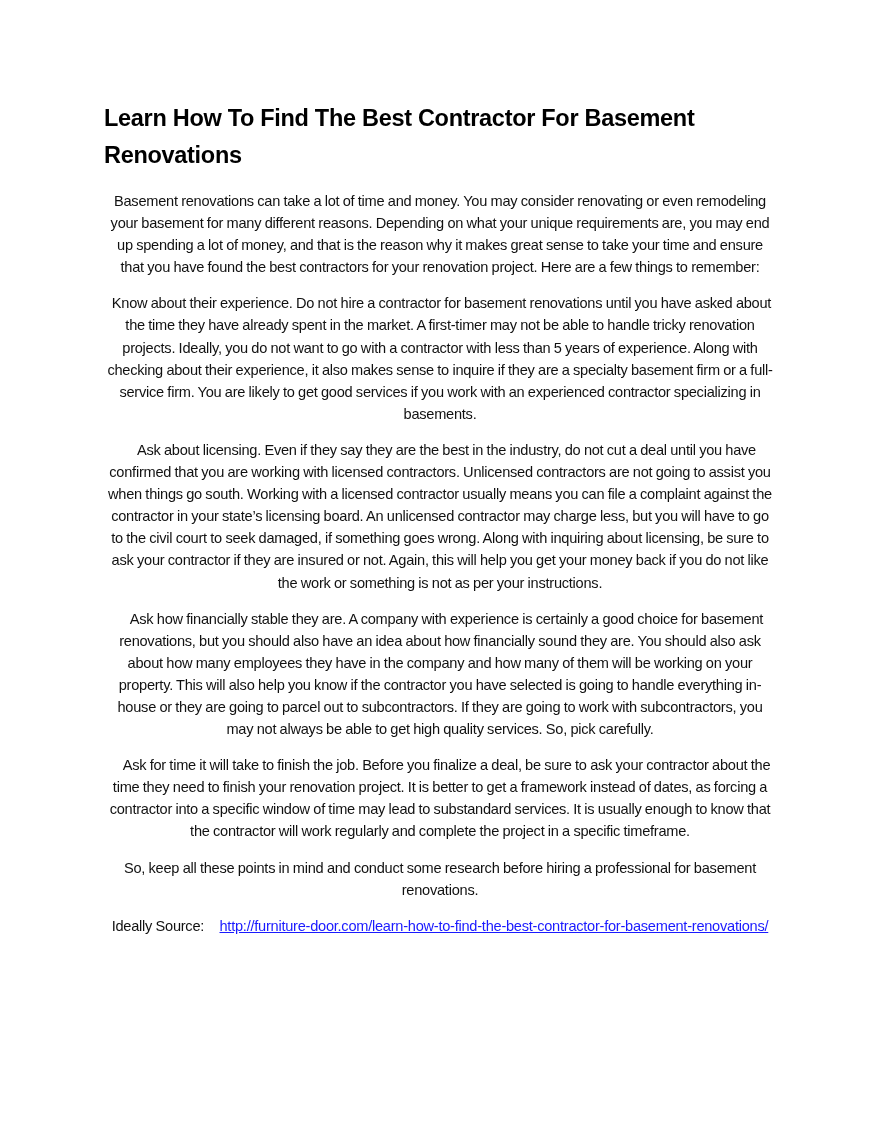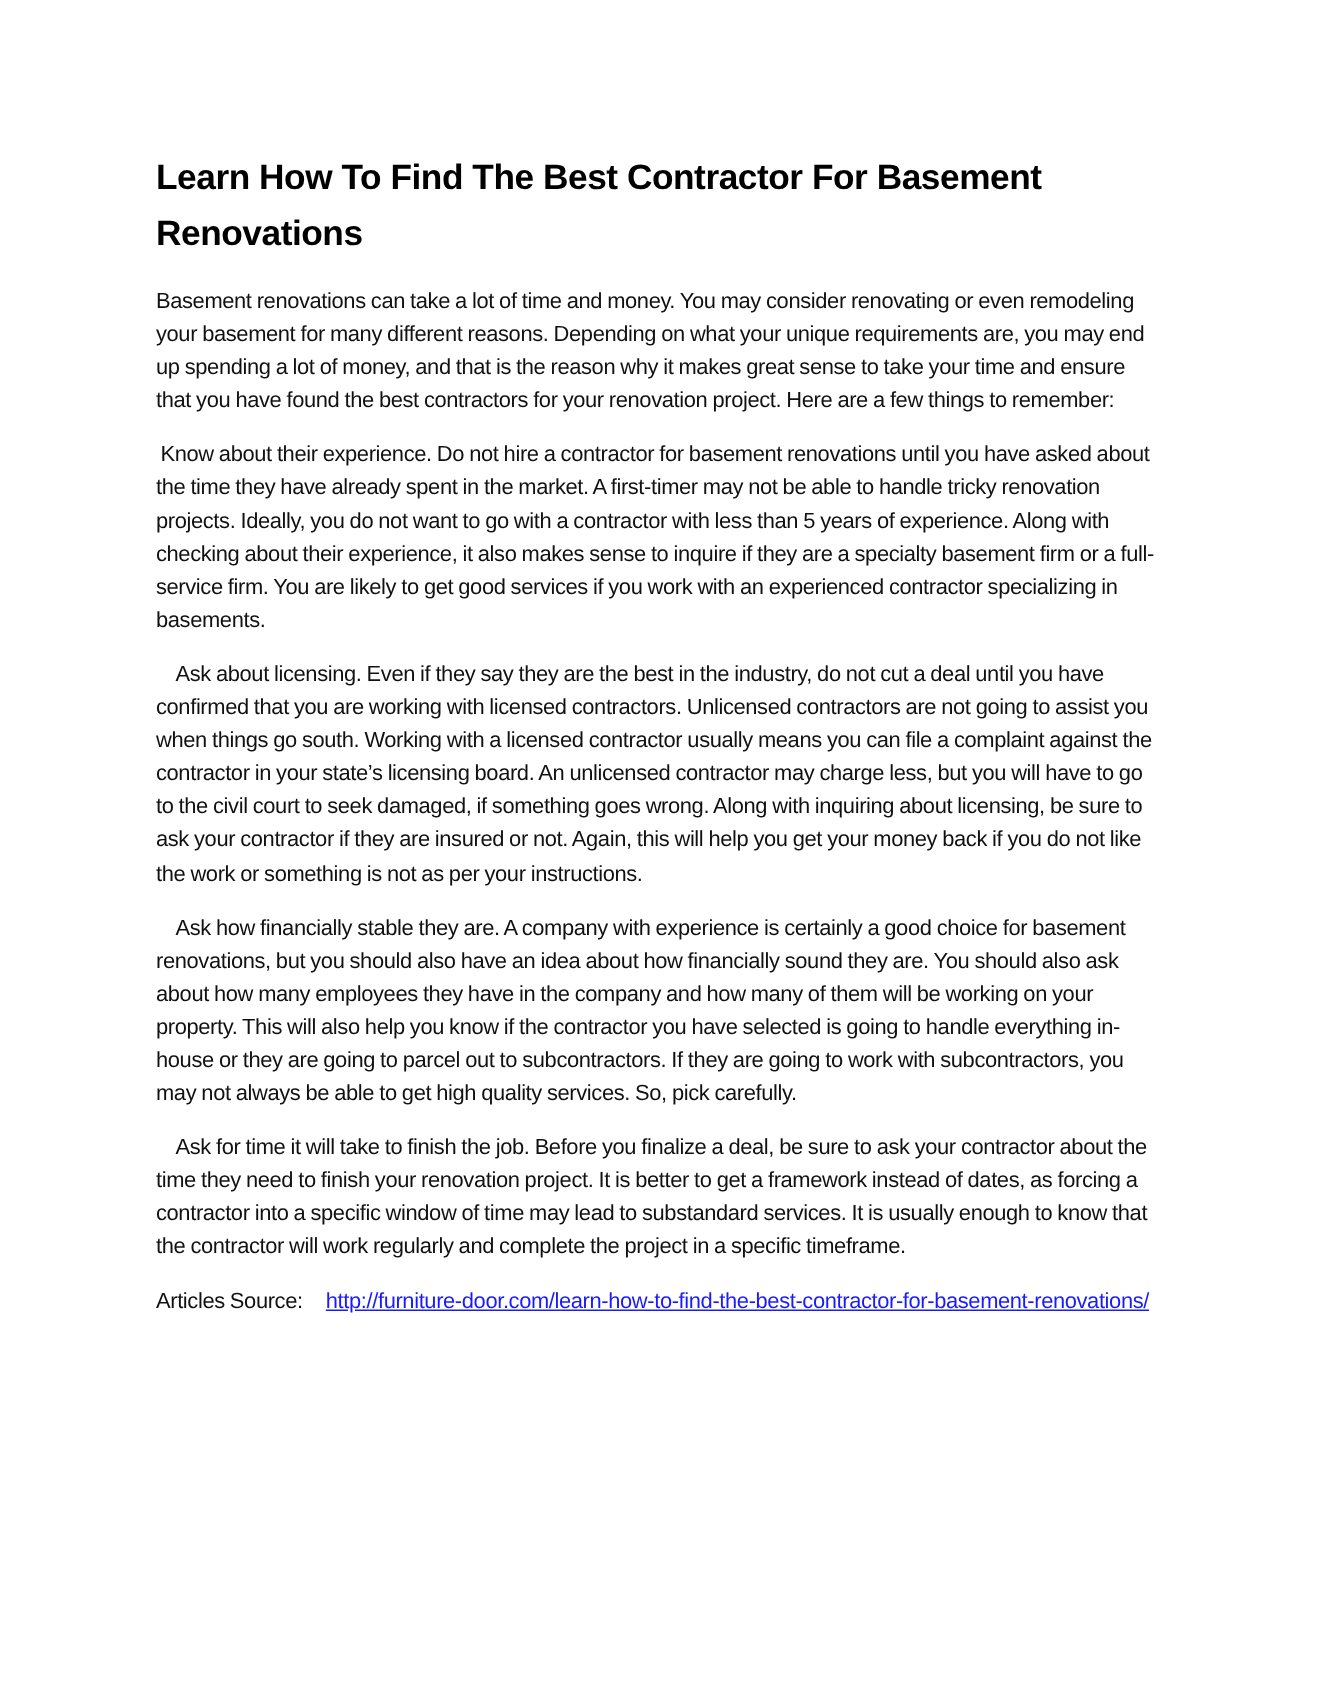--- a/index.html
+++ b/index.html
@@ -30,20 +30,21 @@
       margin: 0 0 16px 0;
       letter-spacing: -0.3px;
       color: #000;
     }
     .para {
       font-size: 14.6px;
       line-height: 22.1px;
       margin: 0 0 14px 0;
       letter-spacing: -0.25px;
       word-spacing: -0.4px;
+      text-align: center;
     }
     .para.indent-small { text-indent: 3px; }
     .para.indent { text-indent: 13px; }
     .source-label { }
     .source-link {
       color: #1a1aff;
       text-decoration: underline;
       cursor: pointer;
       margin-left: 12px;
     }
@@ -52,15 +53,16 @@
 <body>
 
 <div class="page">
   <h1 class="title">Learn How To Find The Best Contractor For Basement Renovations</h1>
 
   <p class="para">Basement renovations can take a lot of time and money. You may consider renovating or even remodeling your basement for many different reasons. Depending on what your unique requirements are, you may end up spending a lot of money, and that is the reason why it makes great sense to take your time and ensure that you have found the best contractors for your renovation project.  Here are a few things to remember:</p>
   <p class="para indent-small">Know about their experience. Do not hire a contractor for basement renovations until you have asked about the time they have already spent in the market. A first-timer may not be able to handle tricky renovation projects. Ideally, you do not want to go with a contractor with less than 5 years of experience. Along with checking about their experience, it also makes sense to inquire if they are a specialty basement firm or a full-service firm. You are likely to get good services if you work with an experienced contractor specializing in basements.</p>
   <p class="para indent">Ask about licensing. Even if they say they are the best in the industry, do not cut a deal until you have confirmed that you are working with licensed contractors. Unlicensed contractors are not going to assist you when things go south. Working with a licensed contractor usually means you can file a complaint against the contractor in your state’s licensing board. An unlicensed contractor may charge less, but you will have to go to the civil court to seek damaged, if something goes wrong. Along with inquiring about licensing, be sure to ask your contractor if they are insured or not. Again, this will help you get your money back if you do not like the work or something is not as per your instructions.</p>
   <p class="para indent">Ask how financially stable they are. A company with experience is certainly a good choice for basement renovations, but you should also have an idea about how financially sound they are. You should also ask about how many employees they have in the company and how many of them will be working on your property. This will also help you know if the contractor you have selected is going to handle everything in-house or they are going to parcel out to subcontractors. If they are going to work with subcontractors, you may not always be able to get high quality services. So, pick carefully.</p>
   <p class="para indent">Ask for time it will take to finish the job. Before you finalize a deal, be sure to ask your contractor about the time they need to finish your renovation project. It is better to get a framework instead of dates, as forcing a contractor into a specific window of time may lead to substandard services. It is usually enough to know that the contractor will work regularly and complete the project in a specific timeframe.</p>
+  <p class="para">So, keep all these points in mind and conduct some research before hiring a professional for basement renovations.</p>
 
-  <p class="para"><span class="source-label">Articles Source: </span><a class="source-link" style="color: rgb(26, 26, 255);">http://furniture-door.com/learn-how-to-find-the-best-contractor-for-basement-renovations/</a></p>
+  <p class="para"><span class="source-label">Ideally Source: </span><a class="source-link" style="color: rgb(26, 26, 255);">http://furniture-door.com/learn-how-to-find-the-best-contractor-for-basement-renovations/</a></p>
 </div>
 
 </body></html>

